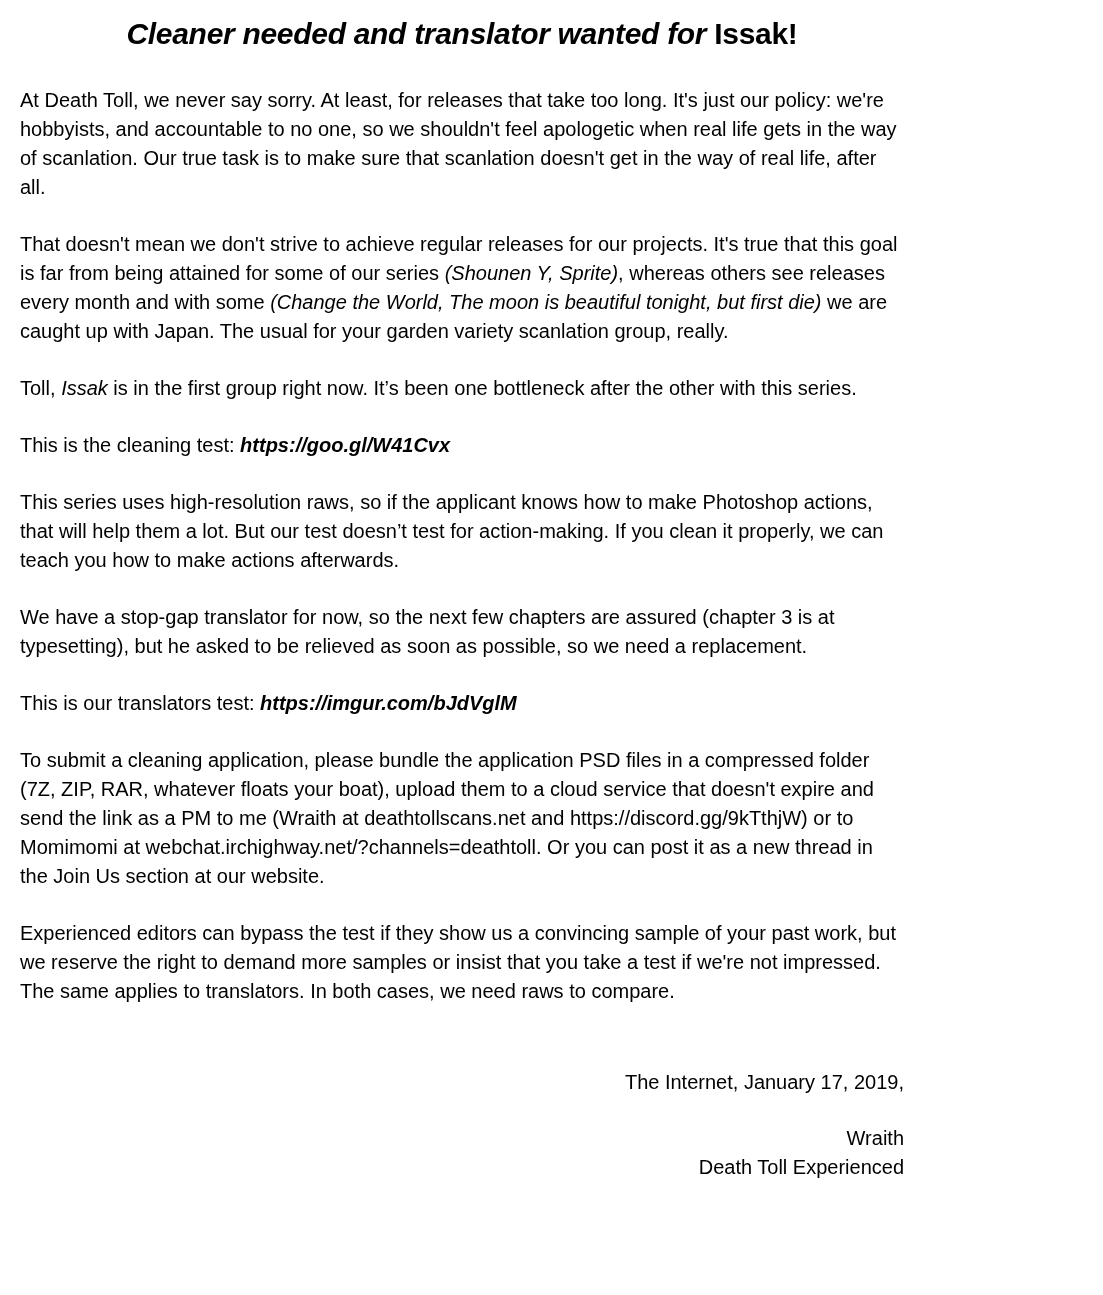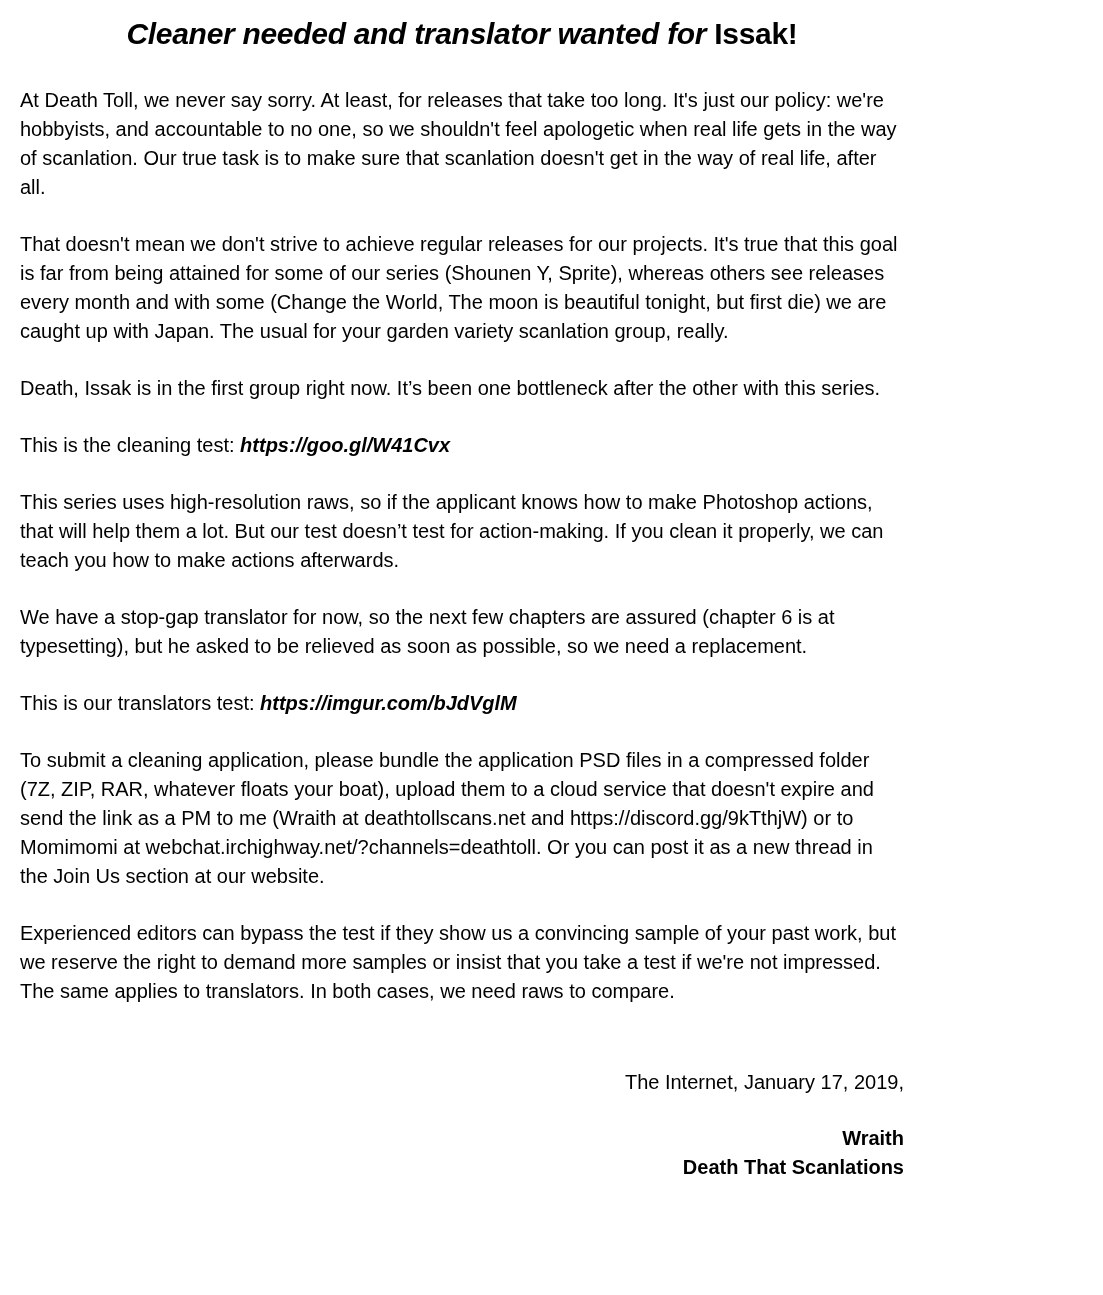--- a/index.html
+++ b/index.html
@@ -22,56 +22,56 @@
   .title {
     font-size: 30px;
     line-height: 44px;
     font-weight: 400;
     text-align: center;
     margin-top: 2px;
     margin-bottom: 30px;
     letter-spacing: -0.3px;
   }
   p.para { margin: 0 0 28px 0; }
-  .seg-italic { }
+  .seg-italic { font-style: italic; }
   .seg-bold { font-weight: 700; }
   .seg-bold-italic { font-weight: 700; font-style: italic; }
   .closing { text-align: right; margin-top: 62px; }
   .closing p { margin: 0; }
-  .signature { margin-top: 27px; font-weight: bold; }
+  .signature { margin-top: 27px; }
   .postscript { margin-top: 26px; margin-bottom: 0; }
 </style>
 </head>
 <body>
 
 <div class="doc">
 
   <h1 class="title"><span class="seg-bold-italic">Cleaner needed and translator wanted for </span><span class="seg-bold">Issak!</span></h1>
 
   <p class="para"><span>At Death Toll, we never say sorry. At least, for releases that take too long. It's just our policy: we're hobbyists, and accountable to no one, so we shouldn't feel apologetic when real life gets in the way of scanlation. Our true task is to make sure that scanlation doesn't get in the way of real life, after all.</span></p>
 
   <p class="para"><span>That doesn't mean we don't strive to achieve regular releases for our projects. It's true that this goal is far from being attained for some of our series </span><span class="seg-italic">(Shounen Y, Sprite)</span><span>, whereas others see releases every month and with some </span><span class="seg-italic">(Change the World, The moon is beautiful tonight, but first die)</span><span> we are caught up with Japan. The usual for your garden variety scanlation group, really.</span></p>
 
-  <p class="para"><span>Death, </span><span class="seg-italic">Issak</span><span> is in the first group right now. It’s been one bottleneck after the other with this series.</span></p>
+  <p class="para"><span>Toll, </span><span class="seg-italic">Issak</span><span> is in the first group right now. It’s been one bottleneck after the other with this series.</span></p>
 
   <p class="para"><span>This is the cleaning test: </span><span class="seg-bold-italic">https://goo.gl/W41Cvx</span></p>
 
   <p class="para"><span>This series uses high-resolution raws, so if the applicant knows how to make Photoshop actions, that will help them a lot. But our test doesn’t test for action-making. If you clean it properly, we can teach you how to make actions afterwards.</span></p>
 
-  <p class="para"><span>We have a stop-gap translator for now, so the next few chapters are assured (chapter 6 is at typesetting), but he asked to be relieved as soon as possible, so we need a replacement.</span></p>
+  <p class="para"><span>We have a stop-gap translator for now, so the next few chapters are assured (chapter 3 is at typesetting), but he asked to be relieved as soon as possible, so we need a replacement.</span></p>
 
   <p class="para"><span>This is our translators test: </span><span class="seg-bold-italic">https://imgur.com/bJdVglM</span></p>
 
   <p class="para"><span>To submit a cleaning application, please bundle the application PSD files in a compressed folder (7Z, ZIP, RAR, whatever floats your boat), upload them to a cloud service that doesn't expire and send the link as a PM to me (Wraith at deathtollscans.net and https://discord.gg/9kTthjW) or to Momimomi at webchat.irchighway.net/?channels=deathtoll. Or you can post it as a new thread in the Join Us section at our website.</span></p>
 
 
   <p class="para"><span>Experienced editors can bypass the test if they show us a convincing sample of your past work, but we reserve the right to demand more samples or insist that you take a test if we're not impressed. The same applies to translators. In both cases, we need raws to compare.</span></p>
 
   <div class="closing">
     <p>The Internet, January 17, 2019,</p>
     <div class="signature">
       <p>Wraith</p>
-      <p>Death That Scanlations</p>
+      <p>Death Toll Experienced</p>
     </div>
   </div>
 
 
 </div>
 
 </body></html>

